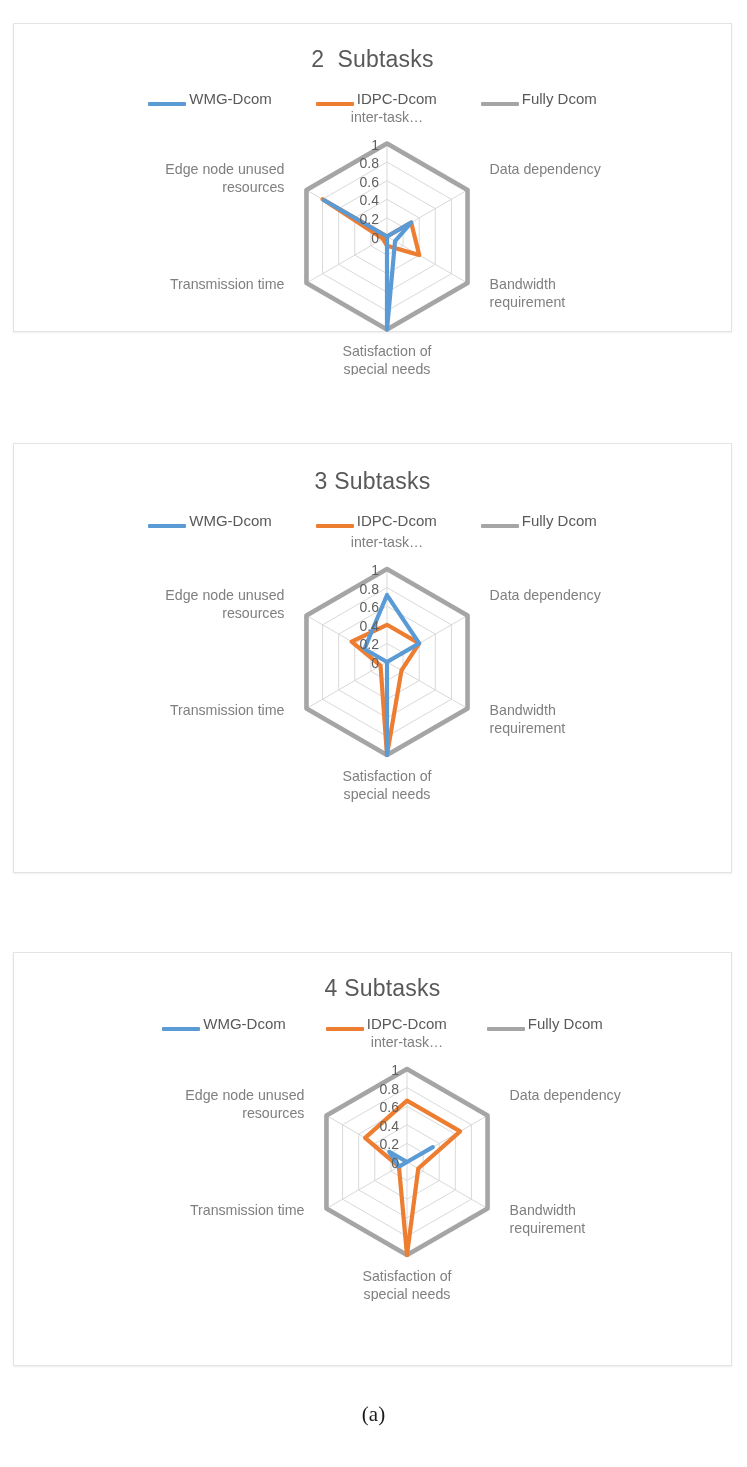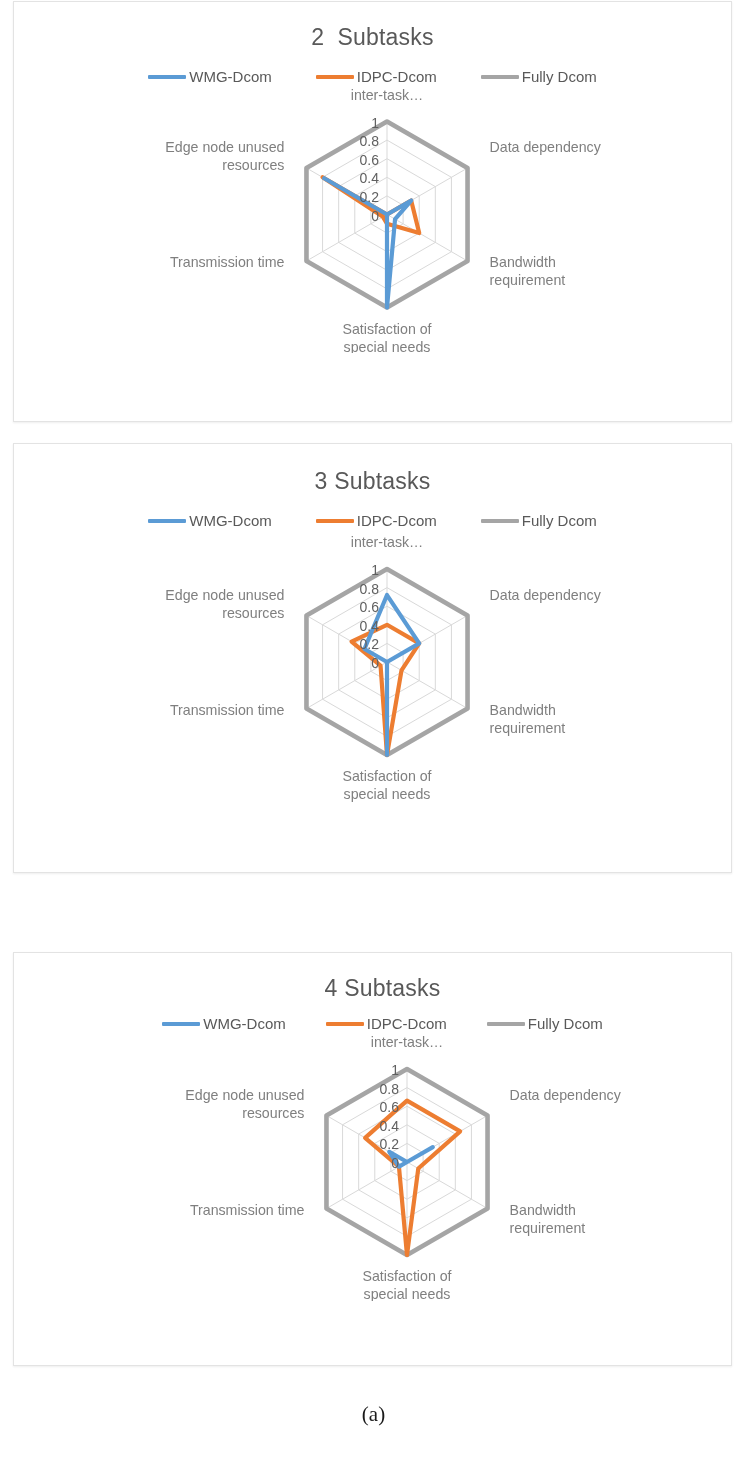--- a/index.html
+++ b/index.html
@@ -12,21 +12,21 @@
   }
   .panel{
     position:absolute;
     left:13px;
     width:719px;
     background:#ffffff;
     border:1px solid #e3e3e3;
     box-sizing:border-box;
     box-shadow:0 1px 2px rgba(0,0,0,0.07);
   }
-  #panel-0{top:1px;height:421px;}
+  #panel-0{top:23px;height:309px;}
   #panel-1{top:443px;height:430px;}
   #panel-2{top:952px;height:414px;padding-left:20px;}
 
   .chart-title{
     text-align:center;
     font-size:23px;
     color:#595959;
     font-weight:400;
     letter-spacing:.2px;
     margin-top:22px;
@@ -36,21 +36,21 @@
   #panel-2 .chart-title{margin-top:22px;}
 
   .legend{
     display:flex;
     justify-content:center;
     align-items:center;
     gap:44px;
     margin-top:18px;
   }
   #panel-2 .legend{margin-top:14px;gap:40px;}
-  .legend-item{display:flex;align-items:center;gap:3px;}
+  .legend-item{display:flex;align-items:flex-end;gap:3px;}
   .legend-swatch{
     display:block;
     width:38px;height:4px;
     border-radius:1px;
   }
   .legend-label{
     font-size:15px;
     color:#595959;
     line-height:1;
     white-space:nowrap;

